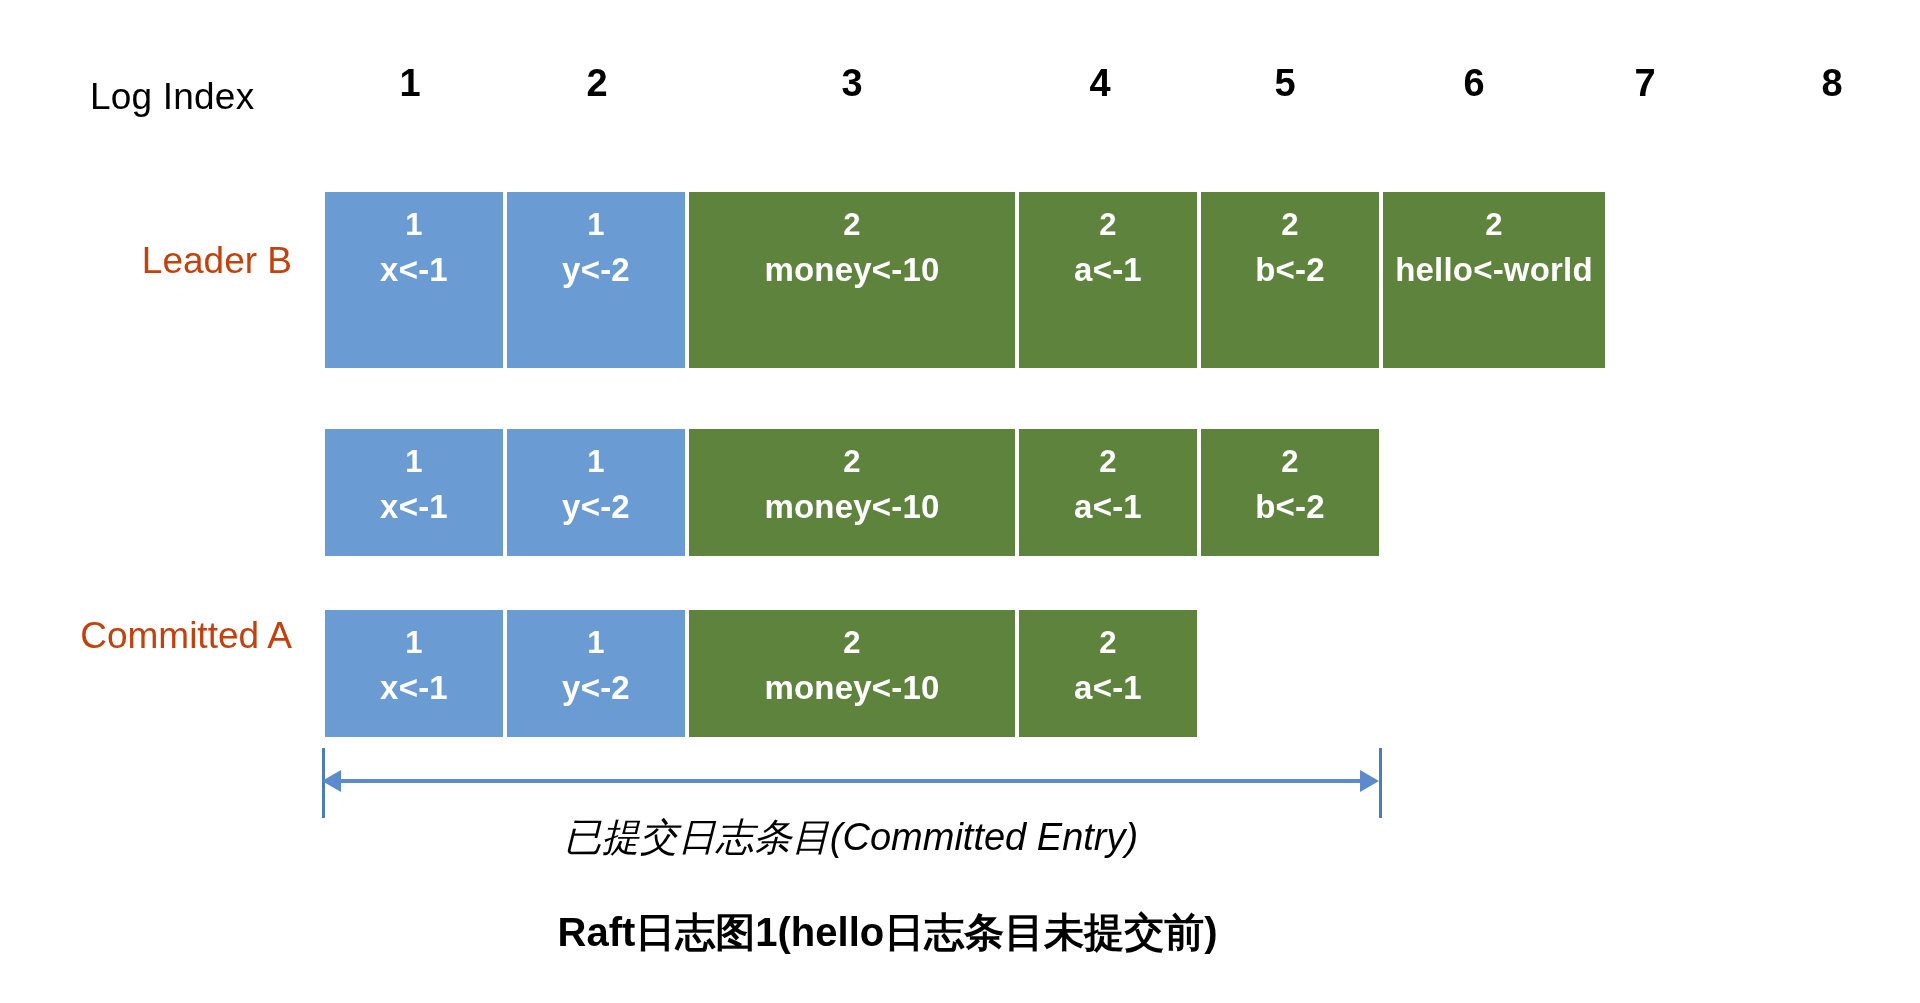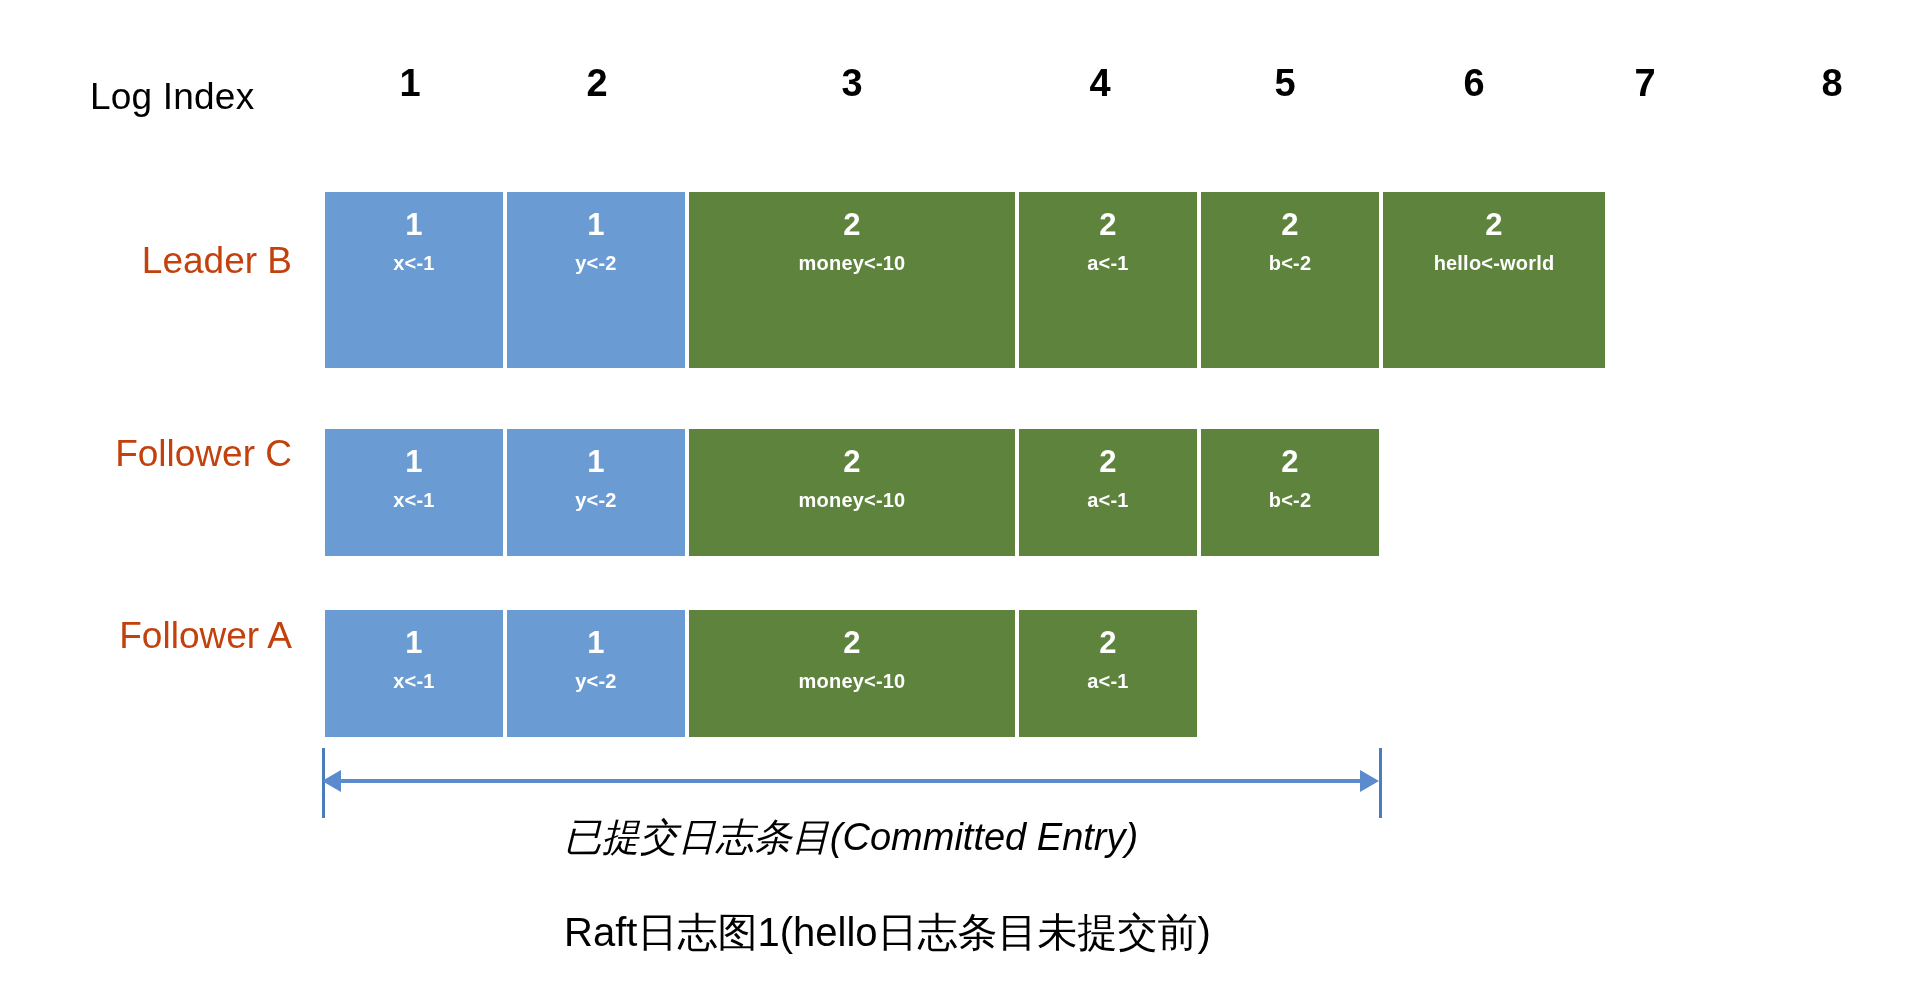--- a/index.html
+++ b/index.html
@@ -68,21 +68,21 @@
     color: #ffffff;
     font-weight: 700;
     line-height: 1.12;
   }
   .cell .term {
     font-size: 31px;
     font-weight: 700;
     letter-spacing: 0.3px;
   }
   .cell .cmd {
-    font-size: 20px;
+    font-size: 33px;
     font-weight: 700;
     margin-top: 9px;
     text-align: center;
     max-width: 96%;
     word-break: break-word;
     letter-spacing: 0.2px;
   }
   .cell.term1 { background: #6A9BD3; }
   .cell.term2 { background: #5E833C; }
 
@@ -157,21 +157,20 @@
     <div class="cell term2" style="left:1199px; top:190px; width:182px; height:180px;">
       <span class="term">2</span>
       <span class="cmd">b&lt;-2</span>
     </div>
     <div class="cell term2" style="left:1381px; top:190px; width:226px; height:180px;">
       <span class="term">2</span>
       <span class="cmd">hello&lt;-world</span>
     </div>
   </div>
 
-  <div class="row-label" style="left:30px; top:433px; width:262px;">Follower C</div>
 
   <div class="log-row">
     <div class="cell term1" style="left:323px;  top:427px; width:182px; height:131px;">
       <span class="term">1</span>
       <span class="cmd">x&lt;-1</span>
     </div>
     <div class="cell term1" style="left:505px;  top:427px; width:182px; height:131px;">
       <span class="term">1</span>
       <span class="cmd">y&lt;-2</span>
     </div>
@@ -182,21 +181,21 @@
     <div class="cell term2" style="left:1017px; top:427px; width:182px; height:131px;">
       <span class="term">2</span>
       <span class="cmd">a&lt;-1</span>
     </div>
     <div class="cell term2" style="left:1199px; top:427px; width:182px; height:131px;">
       <span class="term">2</span>
       <span class="cmd">b&lt;-2</span>
     </div>
   </div>
 
-  <div class="row-label" style="left:30px; top:615px; width:262px;">Follower A</div>
+  <div class="row-label" style="left:30px; top:615px; width:262px;">Committed A</div>
 
   <div class="log-row">
     <div class="cell term1" style="left:323px;  top:608px; width:182px; height:131px;">
       <span class="term">1</span>
       <span class="cmd">x&lt;-1</span>
     </div>
     <div class="cell term1" style="left:505px;  top:608px; width:182px; height:131px;">
       <span class="term">1</span>
       <span class="cmd">y&lt;-2</span>
     </div>
@@ -213,15 +212,15 @@
   <div class="arrow-wrap">
     <div class="arrow-tick" style="left:322px;  top:748px; height:70px;"></div>
     <div class="arrow-tick" style="left:1379px; top:748px; height:70px;"></div>
     <div class="arrow-line" style="left:336px; top:779px; width:1032px;"></div>
     <div class="arrow-head left" style="left:322px;  top:770px;"></div>
     <div class="arrow-head right" style="left:1360px; top:770px;"></div>
   </div>
 
   <div class="caption caption-committed" style="left:322px; width:1058px;font-style:italic;">已提交日志条目(Committed Entry)</div>
 
-  <div class="caption caption-figure" style="left:0px; width:1775px;">Raft日志图1(hello日志条目未提交前)</div>
+  <div class="caption caption-figure" style="left:0px; width:1775px;font-weight:bold;">Raft日志图1(hello日志条目未提交前)</div>
 
 </div>
 
 </body></html>

